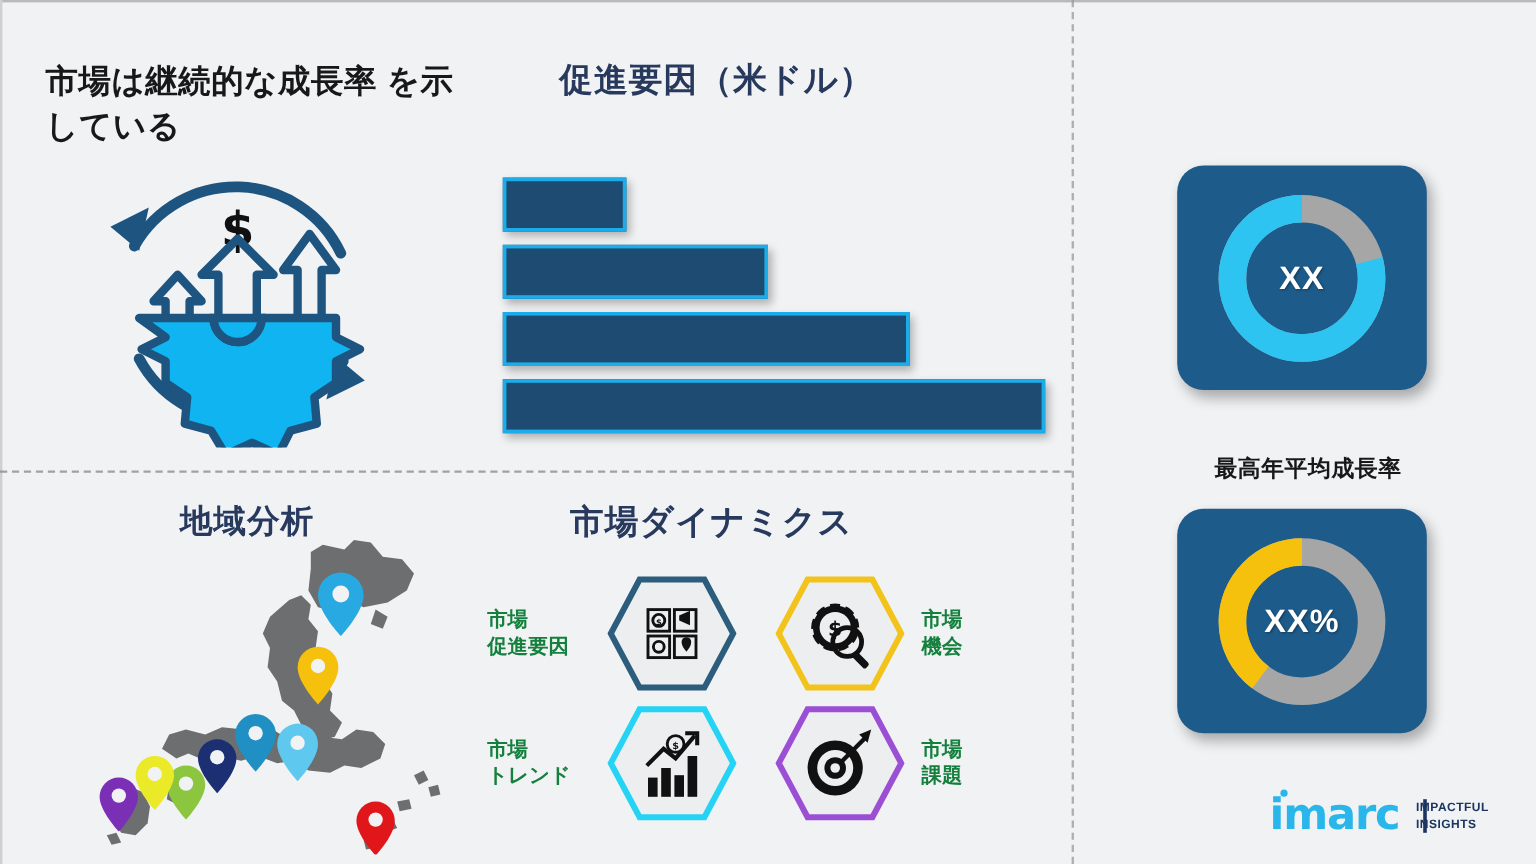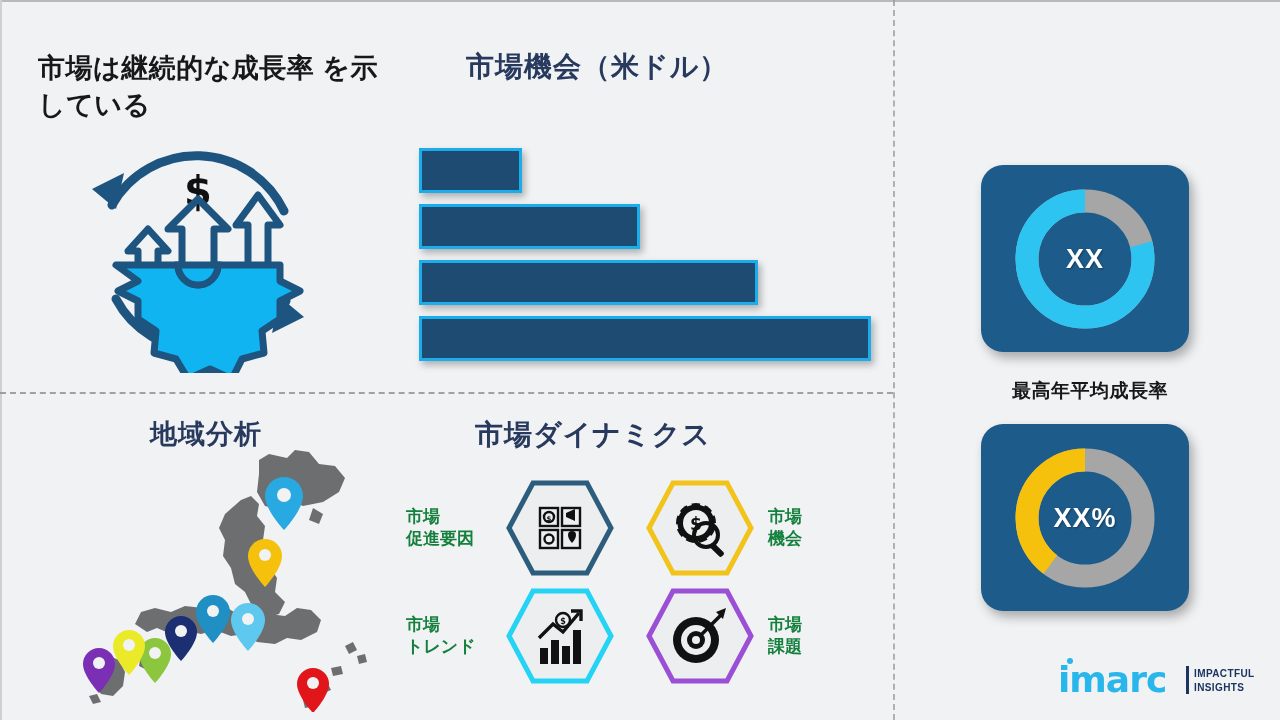--- a/index.html
+++ b/index.html
@@ -68,21 +68,21 @@
     box-shadow:3px 4px 7px rgba(0,0,0,.28);
     box-sizing:border-box;
   }
 
   
   .donut-card{
     position:absolute;width:208px;height:187px;
     background:#1d5b8a;border-radius:22px;
     box-shadow:4px 6px 11px rgba(0,0,0,.3);
   }
-  #donut-card-largest{left:981px;top:138px;margin-top:27px;}
+  #donut-card-largest{left:981px;top:138px;}
   #donut-card-cagr{left:981px;top:424px;}
   .donut-svg{position:absolute;left:50%;top:50%;transform:translate(-50%,-50%);}
   .donut-center-text{
     position:absolute;left:0;right:0;top:50%;transform:translateY(-50%);
     text-align:center;color:#ffffff;font-weight:700;
     font-size:27px;letter-spacing:1px;
     text-shadow:1px 1px 2px rgba(0,0,0,.35);
   }
 
   
@@ -115,21 +115,21 @@
     letter-spacing:-1px;line-height:1;font-family:"DejaVu Sans",sans-serif;
   }
   .logo-dot{
     position:absolute;left:9px;top:0px;width:6px;height:6px;
     border-radius:50%;background:#29b6ea;
   }
   .logo-bar{
     position:absolute;left:128px;top:8px;width:3px;height:28px;background:#1b3560;
   }
   .logo-tag{
-    position:absolute;left:136px;top:9px;
+    position:absolute;left:122px;top:9px;
     font-size:10px;font-weight:700;color:#1b3560;
     line-height:1.35;letter-spacing:.4px;white-space:pre-line;
   }
 </style>
 </head>
 <body>
 
 <div class="slide">
 
   <div class="edge-top"></div>
@@ -154,21 +154,21 @@
         <path d="M96 96 L126 66 L156 96 L142 96 L142 142 L110 142 L110 96 Z"></path>
         <path d="M164 92 L186 62 L208 92 L196 92 L196 140 L176 140 L176 92 Z"></path>
       </g>
       <path d="M44 132 h28 a12 12 0 0 0 0 0 h34 a20 20 0 0 0 40 0 h34 a12 12 0 0 0 0 0 h28
                v16 l20 10 -20 10 v18 l-18 12 2 22 -22 6 -10 20 -22 -10 -22 10 -12 -20 -22 -6
                2 -22 -18 -12 v-18 l-20 -10 20 -10 Z" fill="#10b4f0" stroke="#1d5480" stroke-width="7" stroke-linejoin="round"></path>
       <path d="M106 132 a20 20 0 0 0 40 0 Z" fill="#10b4f0" stroke="#1d5480" stroke-width="7"></path>
     </svg>
   </div>
 
-  <div class="h-navy" id="title-opportunity">市場機会（米ドル）</div>
+  <div class="h-navy" id="title-opportunity">促進要因（米ドル）</div>
 
   <div class="bars">
     <div class="bar" style="top:0px;width:103px;height:45px;"></div>
     <div class="bar" style="top:56px;width:221px;height:45px;"></div>
     <div class="bar" style="top:112px;width:339px;height:45px;"></div>
     <div class="bar" style="top:168px;width:452px;height:45px;"></div>
   </div>
 
 
   <div class="donut-card" id="donut-card-largest">

